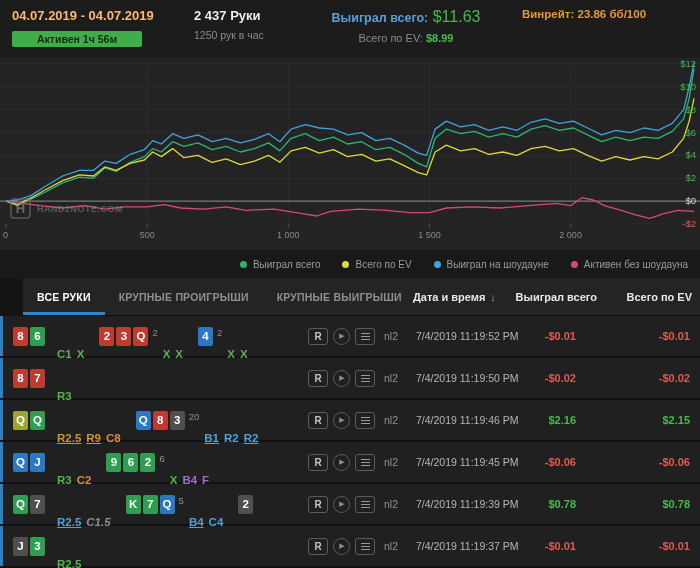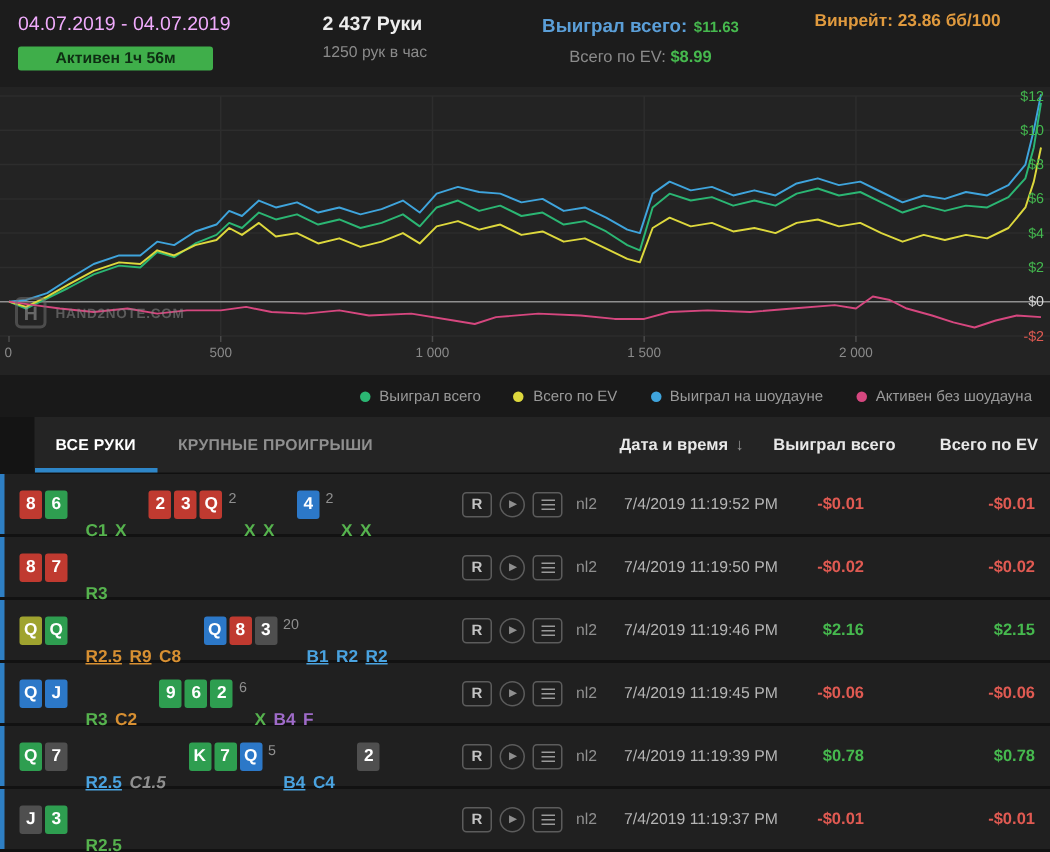--- a/index.html
+++ b/index.html
@@ -4,29 +4,29 @@
 <style>
   * { margin:0; padding:0; box-sizing:border-box; }
   html,body { width:700px; height:568px; overflow:hidden; }
   body { font-family:"Liberation Sans","DejaVu Sans",sans-serif; background:#141414; color:#ddd; }
   .app { width:700px; height:568px; display:flex; flex-direction:column; background:#141414; }
 
   
   header { height:58px; background:#1c1c1c; display:flex; padding:8px 12px 0 12px; flex:none; }
   .h-col { display:flex; flex-direction:column; gap:6px; }
   .c1 { width:182px; }
-  .c2 { width:96px;margin-left:21px; }
+  .c2 { width:96px; }
   .c3 { width:232px; align-items:center; }
   .c4 { flex:1;gap:31px; }
-  .date-range { color:#f0abfc; font-size:13px; font-weight:400; }
+  .date-range { color:#fdba74; font-size:13px; font-weight:700; }
   .badge { display:inline-block; background:#3fae4a; color:#0e2d13; font-size:10.5px; font-weight:700; padding:2px 25px; border-radius:2px; width:max-content; }
   .hands { color:#ededed; font-size:13px; font-weight:700; }
   .sub { color:#8b8b8b; font-size:10.5px; }
   .won-label { color:#5b9fd8; font-size:12.5px; font-weight:700; }
-  .won-value { color:#46b94e; font-size:10px; font-weight:700; }
+  .won-value { color:#46b94e; font-size:16px; font-weight:400; }
   .ev-line { font-size:11px; color:#8b8b8b; }
   .ev-value { color:#46b94e; font-weight:700; }
   .winrate { color:#e09a3e; font-size:11.5px; font-weight:700; }
 
   
   .chart { position:relative; height:192px; background:#232323; flex:none; }
   .chart svg { display:block; }
   .chart text { font-family:"Liberation Sans","DejaVu Sans",sans-serif; }
   .watermark { position:absolute; left:10px; top:140px; display:flex; align-items:center; gap:6px; opacity:.55; }
   .wm-logo { width:21px; height:21px; border:2px solid #6f6f6f; border-radius:4px; color:#a0a0a0; font-weight:700; font-size:13px; display:flex; align-items:center; justify-content:center; }
@@ -161,20 +161,21 @@
       <div class="lg-item">
         <span class="lg-dot" style="background: rgb(214, 71, 127);"></span>
         <span class="lg-label">Активен без шоудауна</span>
       </div>
     </div>
 
   <div class="tabbar">
     <div class="tabs" id="tabs">
         <div class="tab active">ВСЕ РУКИ</div>
         <div class="tab">КРУПНЫЕ ПРОИГРЫШИ</div>
+        <div class="tab">КРУПНЫЕ ВЫИГРЫШИ</div>
       </div>
     <div class="colhead col-dt">
       <span>Дата и время</span>
       <span class="arrow">↓</span>
     </div>
     <div class="colhead col-won">Выиграл всего</div>
     <div class="colhead col-ev">Всего по EV</div>
   </div>
 
   <div class="rows" id="rows">

